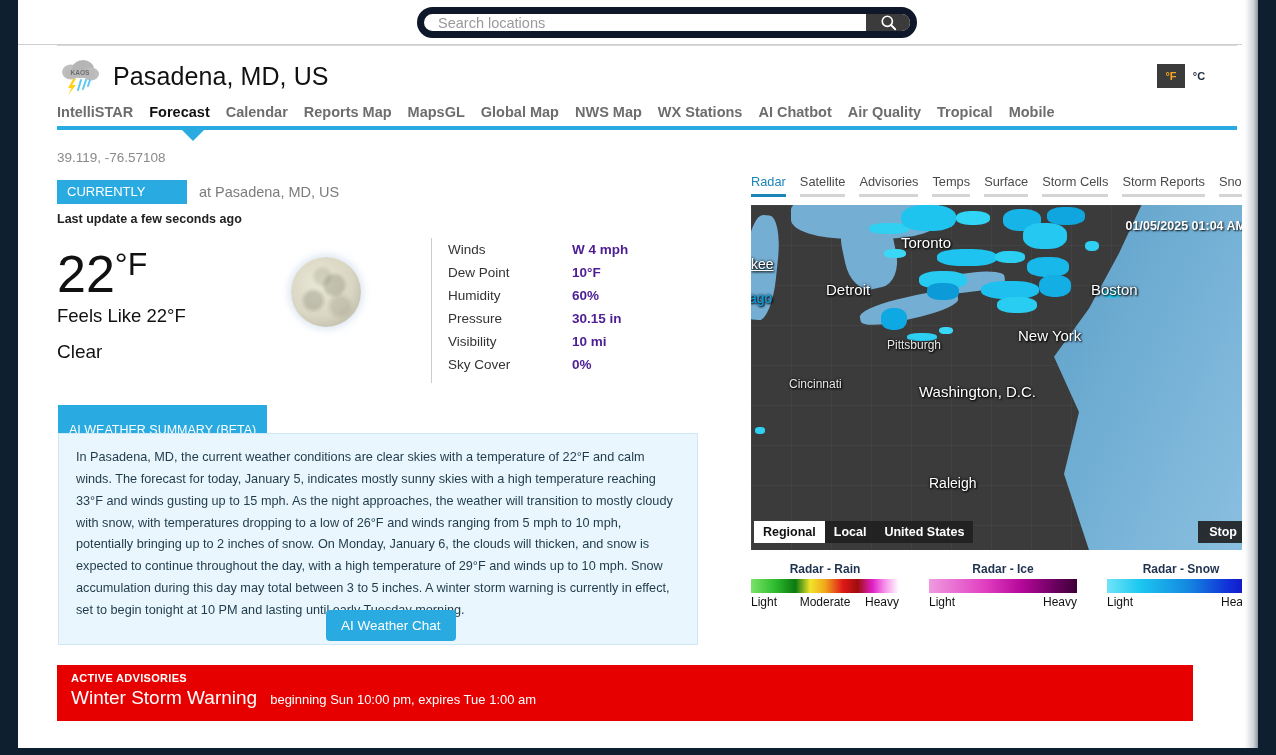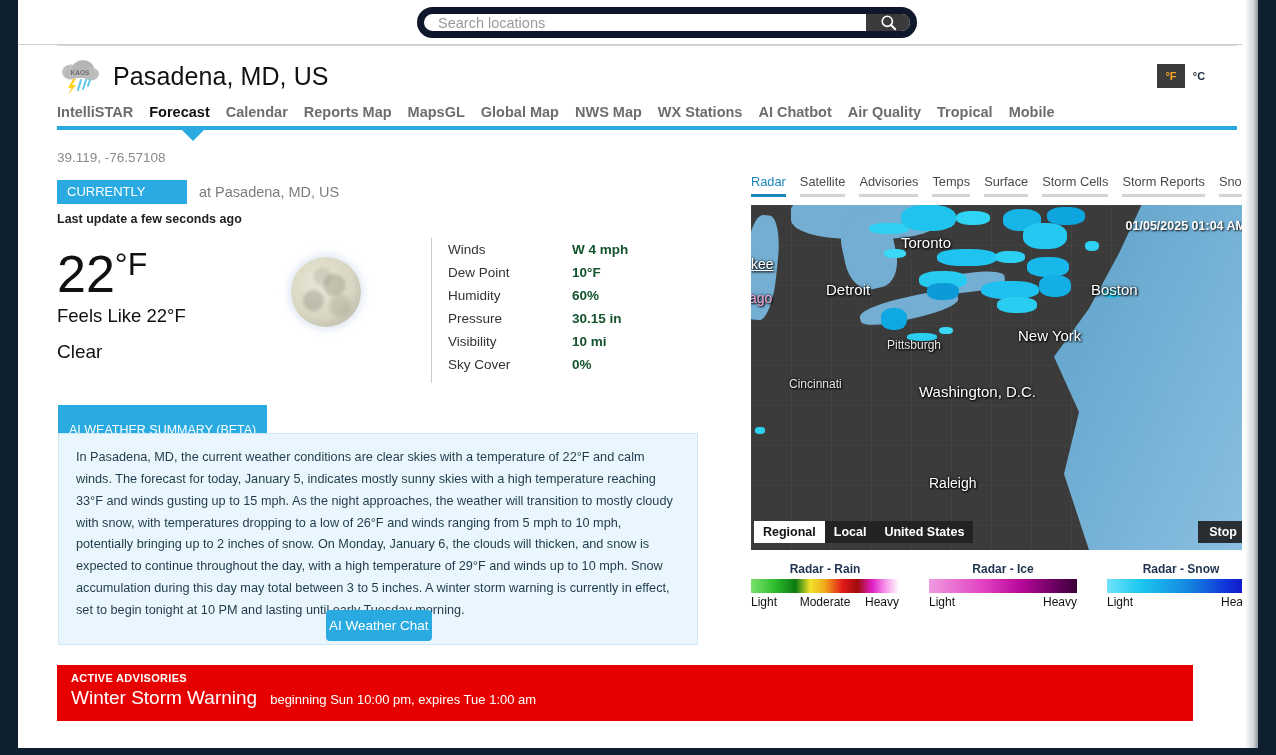--- a/index.html
+++ b/index.html
@@ -150,42 +150,42 @@
 
   .details {
     position: absolute; left: 413px; top: 238px;
     border-left: 1px solid #cccccc;
     padding-left: 16px;
     height: 145px;
   }
   .details table { border-collapse: collapse; }
   .details td { font-size: 13.5px; padding: 4px 0; }
   .details td.k { color: #333; width: 124px; }
-  .details td.v { color: #14532d; font-weight: bold; }
+  .details td.v { color: #4c1d95; font-weight: bold; }
 
   
   .ai-badge {
     position: absolute; left: 40px; top: 405px;
     background: #29abe2; color: #fff;
     font-size: 12.5px; padding: 18px 11px 6px 11px;
   }
   .ai-box {
     position: absolute; left: 40px; top: 433px;
     width: 640px; height: 212px;
     background: #e9f6fd; border: 1px solid #cfe8f5;
     padding: 13px 17px;
   }
   .ai-text {
     font-size: 12.7px; color: #1f3a4a; line-height: 1.72;
     text-align: left;
   }
   .ai-chat-btn {
     position: absolute; left: 267px; top: 176px;
     background: #29abe2; color: #fff; border: 0;
-    font-size: 13.5px; padding: 8px 3px;
+    font-size: 13.5px; padding: 8px 15px;
     border-radius: 4px; cursor: pointer;
     font-family: "Liberation Sans", sans-serif;
   }
 
   
   .radar-tabs {
     position: absolute; left: 733px; top: 174px;
     display: flex; gap: 14px; font-size: 12.8px;
   }
   .radar-tabs .rt {
@@ -420,21 +420,21 @@
     <div class="echo" style="left:130px;top:103px;width:26px;height:22px;background:#0ea8e2;"></div>
     <div class="echo" style="left:334px;top:36px;width:14px;height:10px;background:#2fd0f2;"></div>
     <div class="echo" style="left:352px;top:84px;width:18px;height:9px;background:#26c9f0;"></div>
     <div class="echo" style="left:156px;top:128px;width:30px;height:8px;background:#2ccff2;"></div>
     <div class="echo" style="left:188px;top:122px;width:14px;height:7px;background:#3ad8f6;"></div>
     <div class="echo" style="left:4px;top:222px;width:10px;height:7px;background:#2fd0f2;"></div>
 
     <div class="stamp">01/05/2025 01:04 AM</div>
 
     <div class="citylbl sm" style="left:0px;top:51px;font-size:14px;color:#fff;text-decoration:underline;">kee</div>
-    <div class="citylbl sm" style="left:-2px;top:85px;font-size:14px;color:#f9a8d4;">ago</div>
+    <div class="citylbl sm" style="left:-2px;top:85px;font-size:14px;color:#0ea5e9;">ago</div>
     <div class="citylbl" style="left:150px;top:29px;">Toronto</div>
     <div class="citylbl" style="left:75px;top:76px;">Detroit</div>
     <div class="citylbl" style="left:340px;top:76px;">Boston</div>
     <div class="citylbl" style="left:267px;top:122px;">New York</div>
     <div class="citylbl sm" style="left:136px;top:133px;">Pittsburgh</div>
     <div class="citylbl sm" style="left:38px;top:172px;">Cincinnati</div>
     <div class="citylbl" style="left:168px;top:178px;">Washington, D.C.</div>
     <div class="citylbl sm" style="left:178px;top:270px;font-size:14px;color:#fff;">Raleigh</div>
 
     <div class="map-scope">

